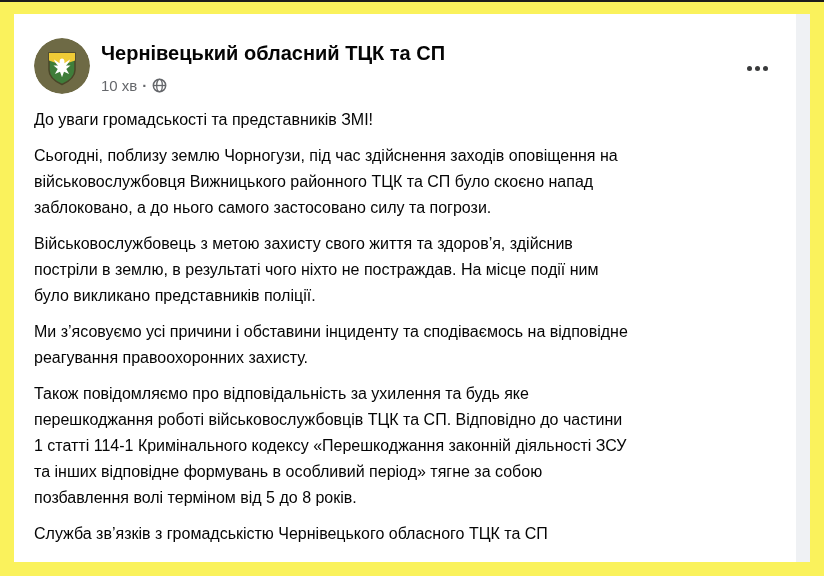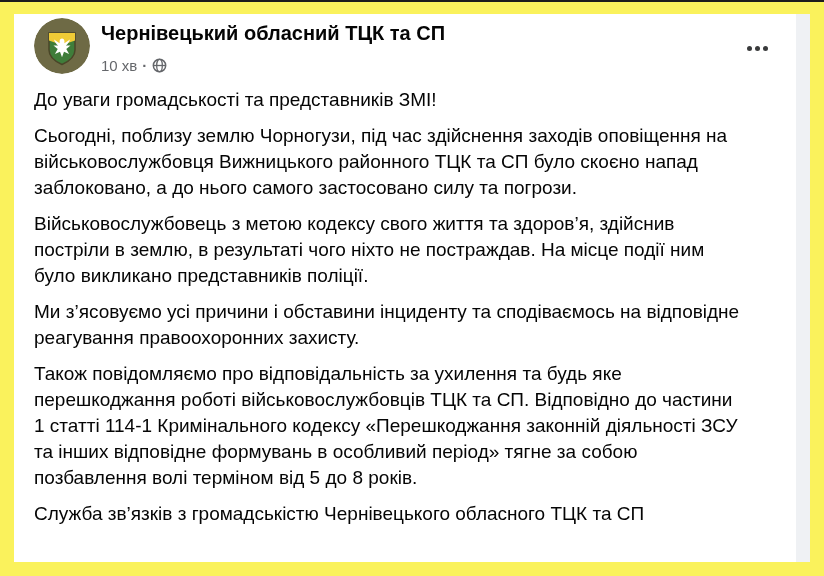--- a/index.html
+++ b/index.html
@@ -6,31 +6,31 @@
   body{
     width:824px;height:576px;position:relative;overflow:hidden;
     background:#FAF25C;
     font-family:"Liberation Sans", sans-serif;
   }
   .top-line{position:absolute;top:0;left:0;width:824px;height:2px;background:#1C1C1C;}
   .inner{position:absolute;left:14px;top:14px;width:796px;height:548px;display:flex;}
   .card{width:782px;height:548px;background:#FFFFFF;overflow:hidden;box-sizing:border-box;}
   .gutter{width:14px;height:548px;background:#EFF1F4;}
 
-  .post-header{display:flex;align-items:flex-start;padding:4px 16px 0 20px;}
+  .post-header{display:flex;align-items:flex-start;padding:24px 16px 0 20px;}
   .avatar{width:56px;height:56px;border-radius:50%;overflow:hidden;flex:0 0 auto;cursor:pointer;}
   .head-meta{margin-left:11px;flex:1;min-width:0;}
   .author{font-size:20px;font-weight:700;color:#050505;line-height:24px;padding-top:3px;cursor:pointer;}
   .meta-row{display:flex;align-items:center;gap:5px;margin-top:12px;font-size:15px;color:#65676B;}
   .meta-row .dot-sep{font-weight:700;}
   .globe{width:15px;height:15px;display:inline-block;}
   .more-btn{margin-left:auto;margin-top:22px;margin-right:6px;display:flex;gap:3px;padding:6px;cursor:pointer;border-radius:50%;}
   .more-btn i{width:5px;height:5px;border-radius:50%;background:#3A3B3C;display:block;}
 
-  .post-body{padding:13px 16px 0 20px;font-size:19px;line-height:26px;color:#050505;}
+  .post-body{padding:13px 16px 0 20px;font-size:16px;line-height:26px;color:#050505;}
   .post-body .para{margin:0 0 10px 0;}
   .post-body .line{white-space:nowrap;}
 </style>
 </head>
 <body>
 
 <div class="top-line"></div>
 
 <div class="inner">
   <div class="card">
@@ -70,21 +70,21 @@
     <div class="post-body">
       <div class="para">
         <div class="line">До уваги громадськості та представників ЗМІ!</div>
       </div>
       <div class="para">
         <div class="line">Сьогодні, поблизу землю Чорногузи, під час здійснення заходів оповіщення на</div>
         <div class="line">військовослужбовця Вижницького районного ТЦК та СП було скоєно напад</div>
         <div class="line">заблоковано, а до нього самого застосовано силу та погрози.</div>
       </div>
       <div class="para">
-        <div class="line">Військовослужбовець з метою кодексу свого життя та здоров’я, здійснив</div>
+        <div class="line">Військовослужбовець з метою захисту свого життя та здоров’я, здійснив</div>
         <div class="line">постріли в землю, в результаті чого ніхто не постраждав. На місце події ним</div>
         <div class="line">було викликано представників поліції.</div>
       </div>
       <div class="para">
         <div class="line">Ми з’ясовуємо усі причини і обставини інциденту та сподіваємось на відповідне</div>
         <div class="line">реагування правоохоронних захисту.</div>
       </div>
       <div class="para">
         <div class="line">Також повідомляємо про відповідальність за ухилення та будь яке</div>
         <div class="line">перешкоджання роботі військовослужбовців ТЦК та СП. Відповідно до частини</div>

